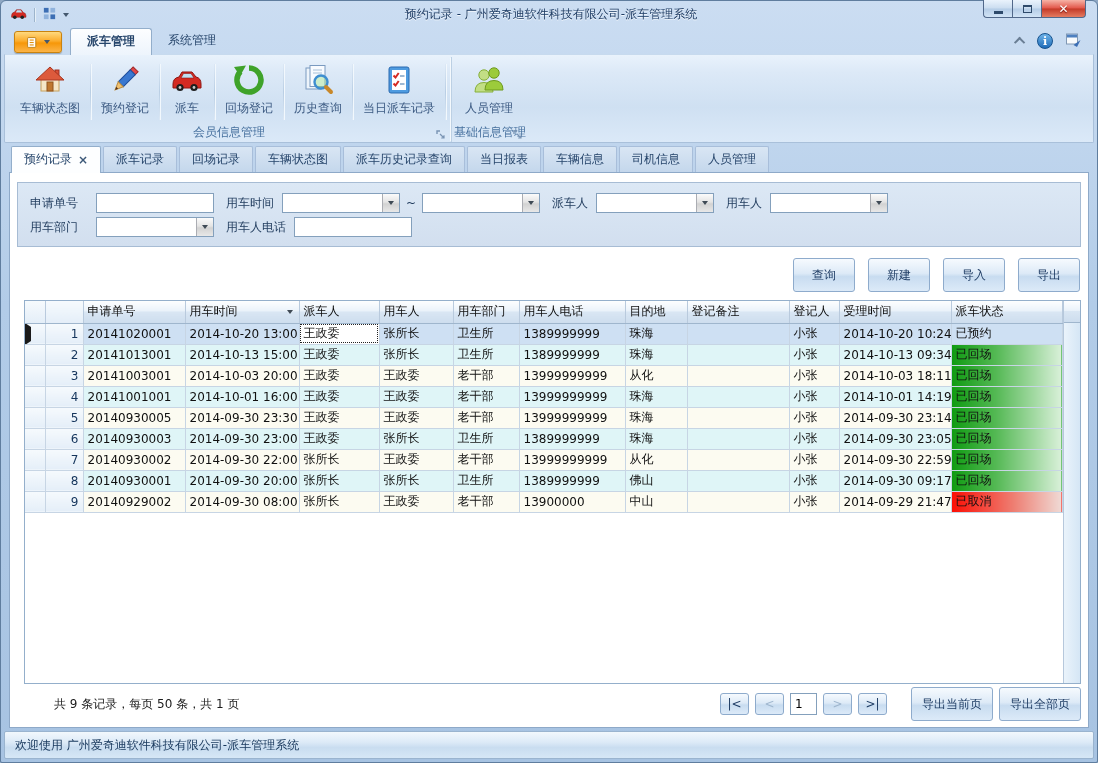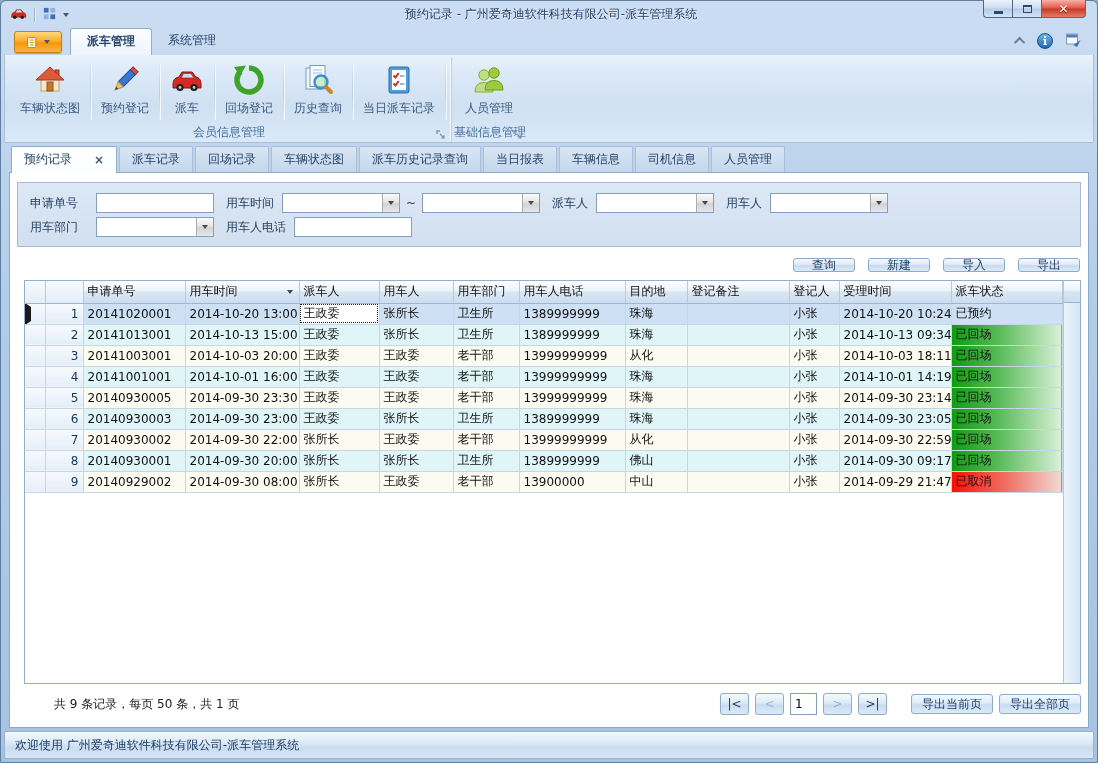--- a/index.html
+++ b/index.html
@@ -48,41 +48,41 @@
   .rbtn .ricon { width:34px; height:34px; display:flex; align-items:center; justify-content:center;}
   .rbtn .rlabel { margin-top:3px; color:#3C5A82; white-space:nowrap;}
   .rbtn-sep { width:1px; margin:5px 1px; background:linear-gradient(#DCE8F5,#B9CEE4,#DCE8F5); box-shadow:1px 0 0 #F2F8FD;}
   .rg-footer { height:17px; position:relative; text-align:center; color:#46709E; font-size:12px; line-height:15px;}
   .dlg-launch { position:absolute; right:3px; bottom:3px; width:10px; height:10px;}
 
   
   .main { flex:1; display:flex; flex-direction:column; padding:0 5px; min-height:0;}
   .doctabs { height:26px; flex:none; display:flex; align-items:flex-end; gap:2px; padding-left:2px; margin-top:3px; position:relative; z-index:2;}
   .dtab { padding:4px 12px; background:linear-gradient(#D9E6F4,#C4D7EC); border:1px solid #A8BEDA; border-bottom:none;
-    border-radius:2px 2px 0 0; color:#26456B; display:flex; align-items:center; gap:22px; white-space:nowrap;}
+    border-radius:2px 2px 0 0; color:#26456B; display:flex; align-items:center; gap:6px; white-space:nowrap;}
   .dtab.active { background:#FDFEFF; border-color:#93AECB; margin-bottom:-1px; padding-bottom:5px;}
   .dtab-close { color:#3C5878; font-weight:bold; font-size:12px; line-height:10px;}
   .content { flex:1; background:#FFFFFF; border:1px solid #8EA9C8; display:flex; flex-direction:column; min-height:0; padding:9px 7px 8px 7px;}
 
   
   .filter-panel { flex:none; border:1px solid #A7BCD4; background:linear-gradient(#DCE8F5,#D2DFEF); padding:7px 8px 6px 12px; }
   .f-row { display:flex; align-items:center; height:22px; margin:2px 0;}
   .f-label { color:#1F3A5C; margin-right:8px; white-space:nowrap;}
   .f-label.w1 { width:58px; }
   .f-label.ml { margin-left:12px; }
   .f-input { width:118px; height:20px; border:1px solid #84A0BC; background:#fff; padding:0 3px; font:inherit;}
   .combo { display:inline-flex; width:118px; height:20px; border:1px solid #84A0BC; background:#fff; align-items:stretch;}
   .combo-btn { margin-left:auto; width:17px; display:flex; align-items:center; justify-content:center;
     background:linear-gradient(#FBFBFB,#E4E4E4 45%,#D2D2D2 55%,#E8E8E8); border-left:1px solid #ABADB3;}
   .tri-down { width:0; height:0; border-left:3px solid transparent; border-right:3px solid transparent; border-top:4px solid #3F4A55;}
   .f-tilde { margin:0 6px; color:#1F3A5C;}
 
   
   .actions { flex:none; display:flex; justify-content:flex-end; gap:13px; margin:11px 1px 8px 0;}
-  .btn { min-width:62px; height:14px; padding:0 10px; border:1px solid #8EABCC; border-radius:3px; color:#1E3C64;
+  .btn { min-width:62px; height:34px; padding:0 10px; border:1px solid #8EABCC; border-radius:3px; color:#1E3C64;
     background:linear-gradient(#F6FAFE,#DDEAF7 45%,#C8DCF0 55%,#DCEAF8); display:flex; align-items:center; justify-content:center; white-space:nowrap;}
 
   
   .grid { flex:1; min-height:0; margin-left:7px; border:1px solid #94AFCB; display:flex; background:#fff; overflow:hidden;}
   .grid-wrap { flex:1; overflow:hidden;}
   table.grid-tbl { width:100%; border-collapse:collapse; table-layout:fixed; font-size:12px; color:#101010;}
   .grid-tbl th { height:22px; font-weight:normal; text-align:left; padding:0 4px; position:relative;
     background:linear-gradient(#FDFEFF,#EAF2FA 45%,#D9E6F3 50%,#CDDDEE); border-right:1px solid #B9CADD; border-bottom:1px solid #9FB6CD; overflow:hidden; white-space:nowrap;}
   .grid-tbl td { height:21px; padding:0 4px; border-right:1px solid #C7D5E4; border-bottom:1px solid #C7D5E4; overflow:hidden; white-space:nowrap;}
   tr.warm td { background:#FCFBF1; }
@@ -100,21 +100,21 @@
   .vscroll { width:17px; flex:none; border-left:1px solid #B6C8DC; background:linear-gradient(90deg,#EAF3FB,#D5E6F5); display:flex; flex-direction:column;}
   .vscroll-head { height:22px; background:linear-gradient(#FDFEFF,#EAF2FA 45%,#D9E6F3 50%,#CDDDEE); border-bottom:1px solid #9FB6CD;}
 
   
   .pager { flex:none; height:26px; margin:7px 0 2px 7px; display:flex; align-items:center;}
   .pager-summary { margin-left:30px; color:#1A1A1A;}
   .pager-right { margin-left:auto; display:flex; align-items:center; gap:6px;}
   .pbtn { min-width:29px; height:22px; padding:0 4px;}
   .pbtn.disabled { color:#9FB6CE; }
   .page-input { width:27px; height:22px; border:1px solid #84A0BC; text-align:left; padding:0 4px; font:inherit;}
-  .xbtn { min-width:74px; height:20px;}
+  .xbtn { min-width:74px; height:34px;}
 
   
   .statusbar { flex:none; height:28px; margin-top:3px; border:1px solid #9AB4CF; border-radius:2px;
     background:linear-gradient(#F2F8FD,#DCEAF7 40%,#C9DDF0 60%,#D6E7F6); display:flex; align-items:center; padding:0 10px; color:#17375C;}
   .sb-item { margin-right:18px; white-space:nowrap;}
   .sb-right { margin-left:auto; display:flex; align-items:center;}
   .sb-link { color:#1D44CC; text-decoration:underline; font-weight:bold;}
   .grip { width:10px; height:10px; margin-left:16px;
     background:radial-gradient(circle at 2px 2px,#8FA6BE 1px,transparent 1.3px) 0 0/5px 5px; transform:rotate(0deg); align-self:flex-end; margin-bottom:3px;}
 </style>

